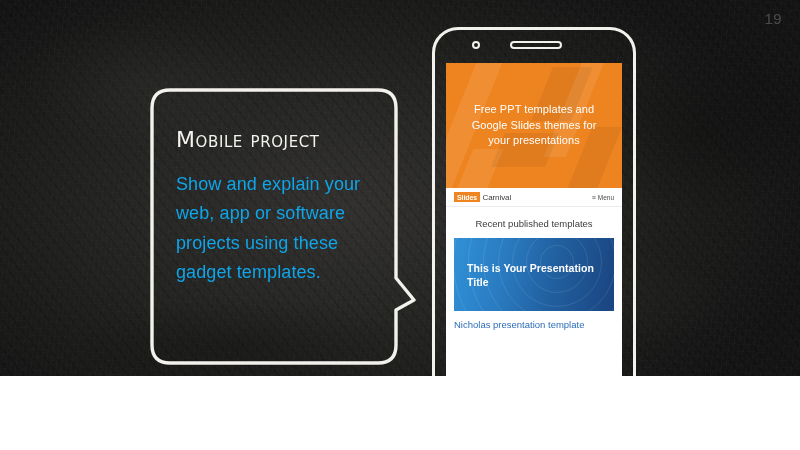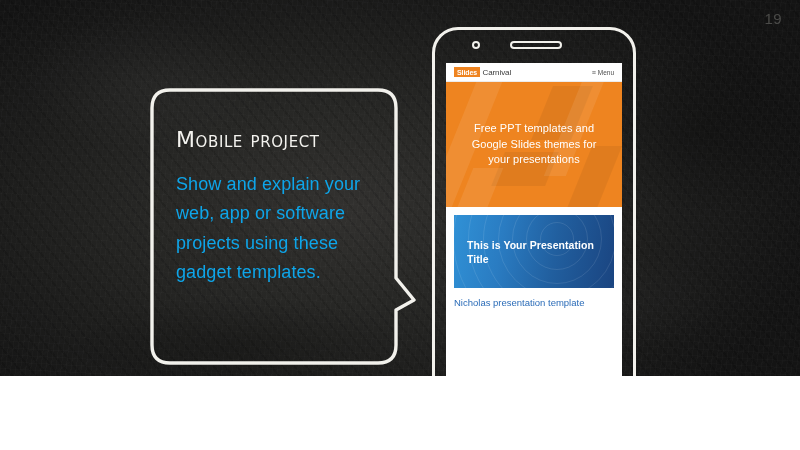--- a/index.html
+++ b/index.html
@@ -182,21 +182,21 @@
     padding:10px 18px 8px;
     text-align:center;
     font-size:9.5px;
     line-height:1.42;
     color:#3c3c3c;
   }
 
   
   #template-card {
     position:relative;
-    margin:8px 8px;
+    margin:0 8px;
     height:73px;
     background:linear-gradient(100deg, #3091d6 0%, #2a7cc2 30%, #215f9f 62%, #1a4480 100%);
     overflow:hidden;
   }
   .card-arcs {
     position:absolute;
     right:-58px; bottom:-66px;
     width:230px; height:230px;
   }
   .card-arcs span {
@@ -247,44 +247,45 @@
     </div>
   </div>
 
   <div id="phone">
     <div class="phone-frame"></div>
     <div class="phone-camera"></div>
     <div class="phone-speaker"></div>
     <div class="phone-home"></div>
 
     <div id="screen">
-
-      <div id="screen-navbar">
-        <div class="logo">
-          <span class="logo-badge">Slides</span>
-          <span class="logo-word">Carnival</span>
-        </div>
-        <div class="nav-menu">
-          <span class="hamburger">≡</span>
-          <span>Menu</span>
-        </div>
-      </div>
 
       <div id="screen-hero">
         <div class="hero-stripes">
           <i style="left:4px;  top:-10px; width:26px; height:150px;"></i>
           <i class="d" style="left:96px; top:4px;  width:40px; height:54px;"></i>
           <i style="left:118px; top:-6px; width:22px; height:100px;"></i>
           <i class="d" style="left:52px; top:70px; width:54px; height:34px;"></i>
           <i style="left:18px; top:86px; width:30px; height:46px;"></i>
           <i class="d" style="left:132px; top:64px; width:30px; height:70px;"></i>
         </div>
         <div id="hero-text">Free PPT templates and Google Slides themes for your presentations</div>
       </div>
 
+      <div id="screen-navbar">
+        <div class="logo">
+          <span class="logo-badge">Slides</span>
+          <span class="logo-word">Carnival</span>
+        </div>
+        <div class="nav-menu">
+          <span class="hamburger">≡</span>
+          <span>Menu</span>
+        </div>
+      </div>
+
+      <div id="screen-recent-title">Recent published templates</div>
 
       <div id="template-card">
         <div class="card-arcs">
           <span style="width:34px;  height:34px;"></span>
           <span style="width:62px;  height:62px;"></span>
           <span style="width:90px;  height:90px;"></span>
           <span style="width:118px; height:118px;"></span>
           <span style="width:148px; height:148px;"></span>
           <span style="width:178px; height:178px;"></span>
           <span style="width:208px; height:208px;"></span>

